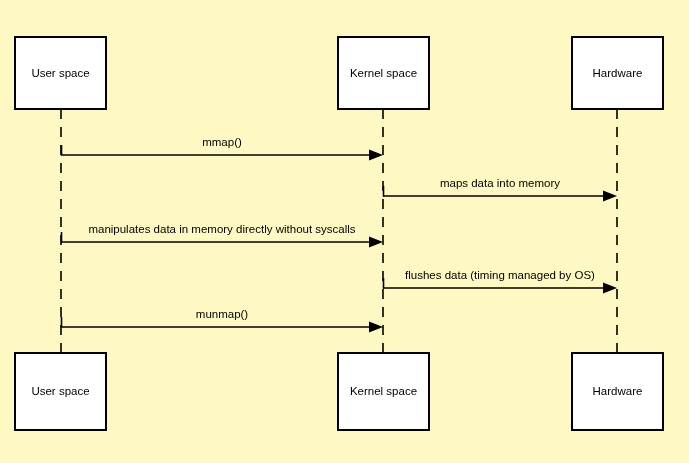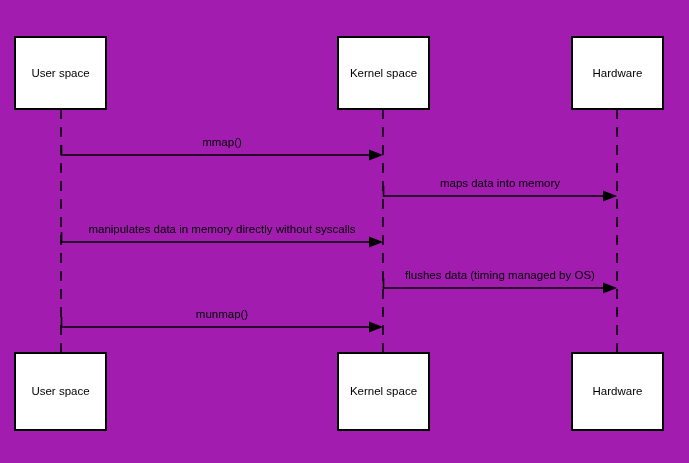--- a/index.html
+++ b/index.html
@@ -7,21 +7,21 @@
     padding: 0;
     background: #ffffff;
   }
   body {
     font-family: "Liberation Sans", sans-serif;
   }
   #diagram-root {
     position: relative;
     width: 689px;
     height: 463px;
-    background: #a21caf;
+    background: #fef9c3;
     overflow: hidden;
   }
   #diagram-svg {
     position: absolute;
     left: 0;
     top: 0;
     width: 689px;
     height: 463px;
     display: block;
   }

